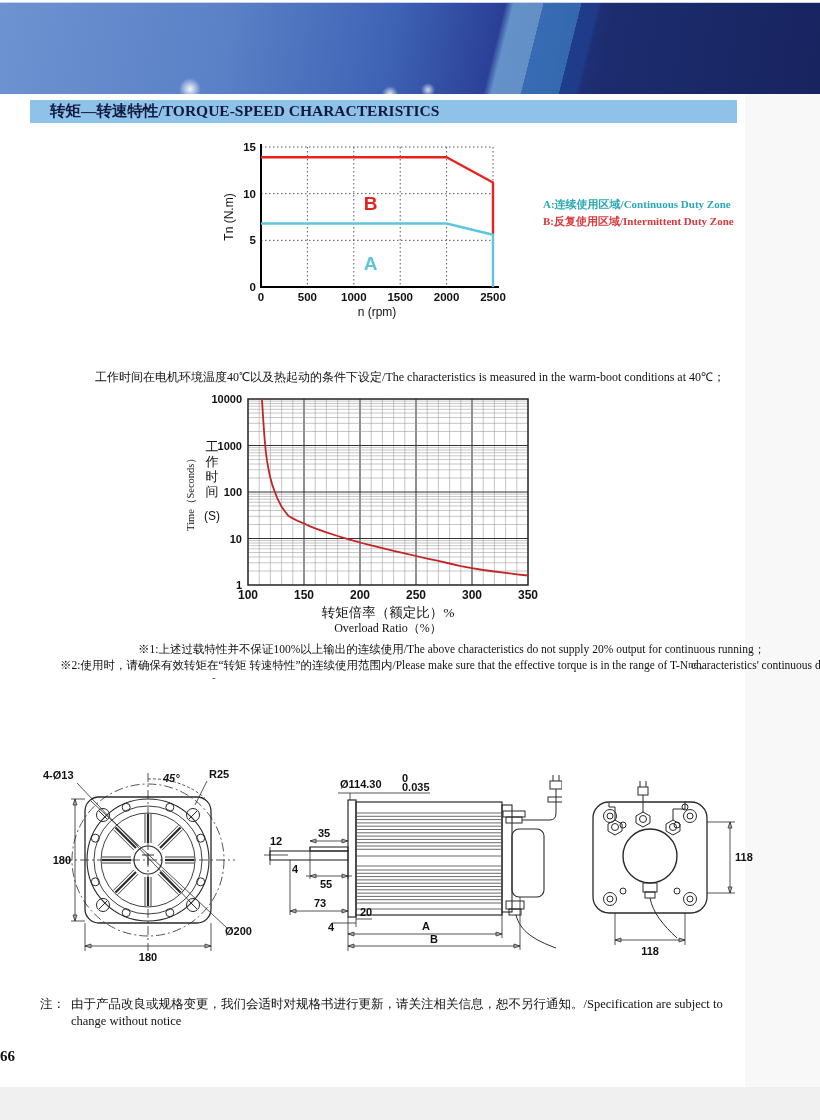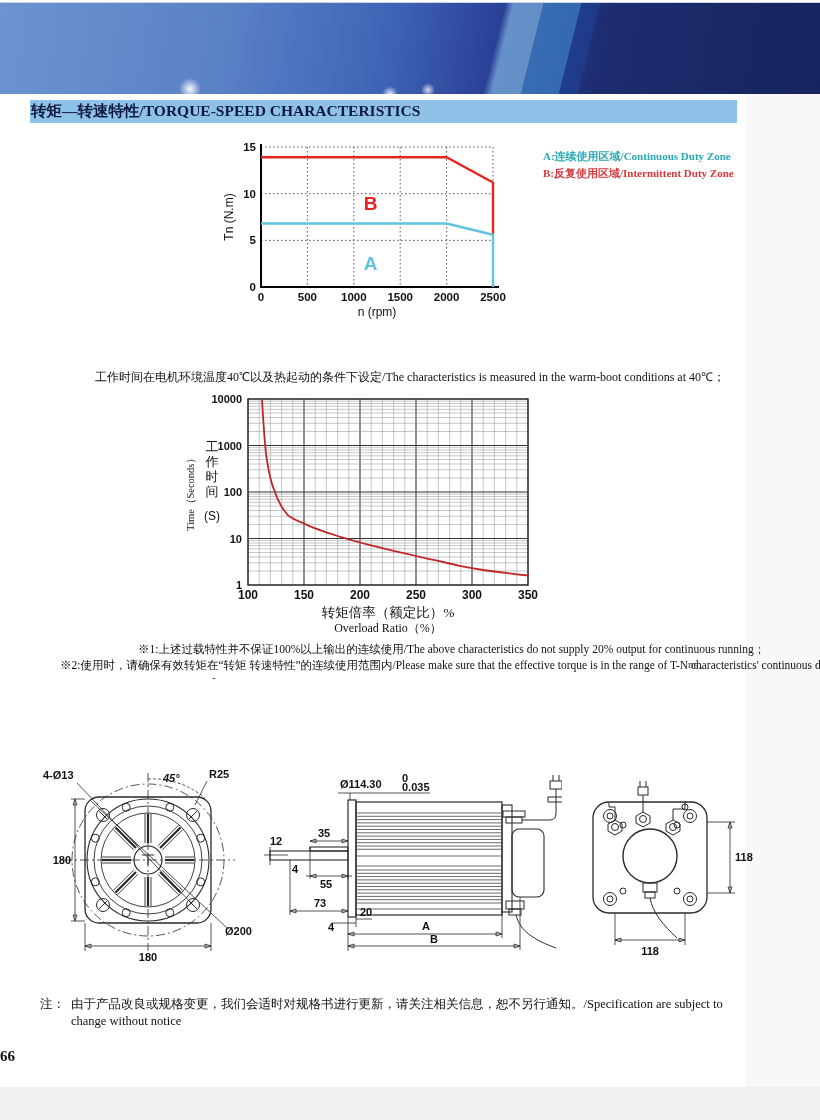--- a/index.html
+++ b/index.html
@@ -15,21 +15,21 @@
       radial-gradient(circle at 390px 91px, rgba(255,255,255,.85), rgba(255,255,255,0) 8px),
       radial-gradient(circle at 428px 87px, rgba(255,255,255,.8), rgba(255,255,255,0) 7px),
       linear-gradient(104deg, rgba(0,0,0,0) 0 60%, rgba(150,215,245,.55) 61% 64.5%, rgba(70,150,215,.55) 64.5% 69%, rgba(30,80,170,.35) 69% 71%, rgba(0,0,0,0) 71.5%),
       linear-gradient(100deg, #6e93d2 0%, #5a80c6 28%, #3f64b6 47%, #273b92 62%, #1c2c6e 74%, #182460 100%);
     border-top:1px solid #c9d3e2;}
 
   
   .band{position:absolute;left:30px;width:707px;height:23px;background:#8fc2e9;
         display:flex;align-items:center;}
   .band .t{font-family:"Liberation Serif",serif;font-weight:bold;font-size:15.5px;
-           color:#101a40;padding-left:1px;white-space:nowrap;}
+           color:#101a40;padding-left:20px;white-space:nowrap;}
   .band .t.mono{font-family:"Liberation Mono",monospace;font-size:14.5px;letter-spacing:-.5px;}
 
   .abs{position:absolute;}
   svg text{font-family:"Liberation Sans",sans-serif;}
   svg .ser{font-family:"Liberation Serif",serif;}
 
   .legend{position:absolute;left:543px;top:148px;font-family:"Liberation Serif",serif;
           font-weight:bold;font-size:11px;line-height:17px;white-space:nowrap;}
   .subtitle{position:absolute;left:95px;top:368px;font-size:12px;white-space:nowrap;text-align:right;}
   .note{position:absolute;font-size:11.5px;white-space:nowrap;color:#111;}
@@ -78,21 +78,21 @@
       <text x="51" y="15" text-anchor="end" font-size="11.5" font-weight="bold" fill="#111">15</text>
       <text x="172" y="180" text-anchor="middle" font-size="12" fill="#111">n (rpm)</text>
       <text transform="translate(28 81) rotate(-90)" text-anchor="middle" font-size="12" fill="#111">Tn (N.m)</text>
       <polyline points="56,21.26666666666668 241.60000000000002,21.26666666666668 288,46.46666666666668 288,98.73333333333335" fill="none" stroke="#e8231d" stroke-width="2.4" stroke-linejoin="round"></polyline>
       <polyline points="56,87.53333333333333 241.60000000000002,87.53333333333333 288,98.73333333333335 288,151" fill="none" stroke="#5fc4de" stroke-width="2.4" stroke-linejoin="round"></polyline>
       <text x="165.504" y="74.46666666666667" text-anchor="middle" font-size="19" font-weight="bold" fill="#e8231d">B</text>
       <text x="165.504" y="134.2" text-anchor="middle" font-size="19" font-weight="bold" fill="#5fc4de">A</text>
     </svg>
 
   <div class="legend">
-    <div id="legend-a" style="color: rgb(42, 169, 180);">A:连续使用区域/Continuous Duty Zone</div>
+    <div id="legend-a" style="color: rgb(42, 169, 180); margin-top: 48px;">A:连续使用区域/Continuous Duty Zone</div>
     <div id="legend-b" style="color: rgb(216, 56, 60); text-align: right;">B:反复使用区域/Intermittent Duty Zone</div>
   </div>
 
 
   <div class="subtitle">工作时间在电机环境温度40℃以及热起动的条件下设定/The characteristics is measured in the warm-boot conditions at 40℃；</div>
 
   <svg id="ol-svg" class="abs" style="left:180px;top:383px" width="395" height="256">
       <line x1="79.2" y1="16" x2="79.2" y2="202" stroke="#999" stroke-width="0.55"></line>
       <line x1="90.4" y1="16" x2="90.4" y2="202" stroke="#999" stroke-width="0.55"></line>
       <line x1="101.6" y1="16" x2="101.6" y2="202" stroke="#999" stroke-width="0.55"></line>

